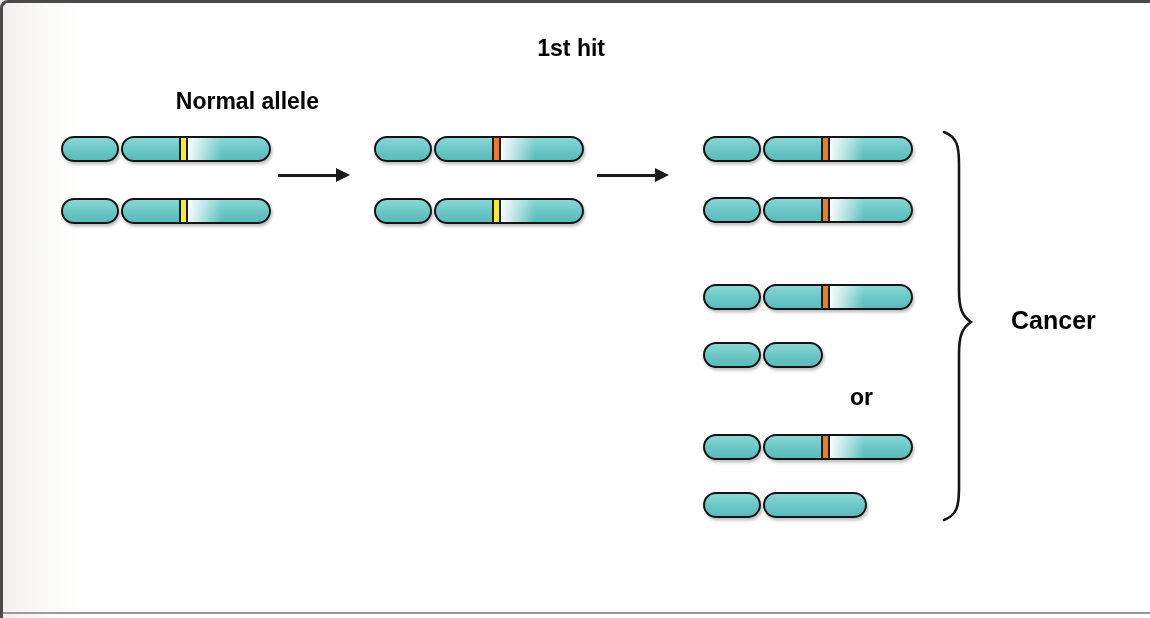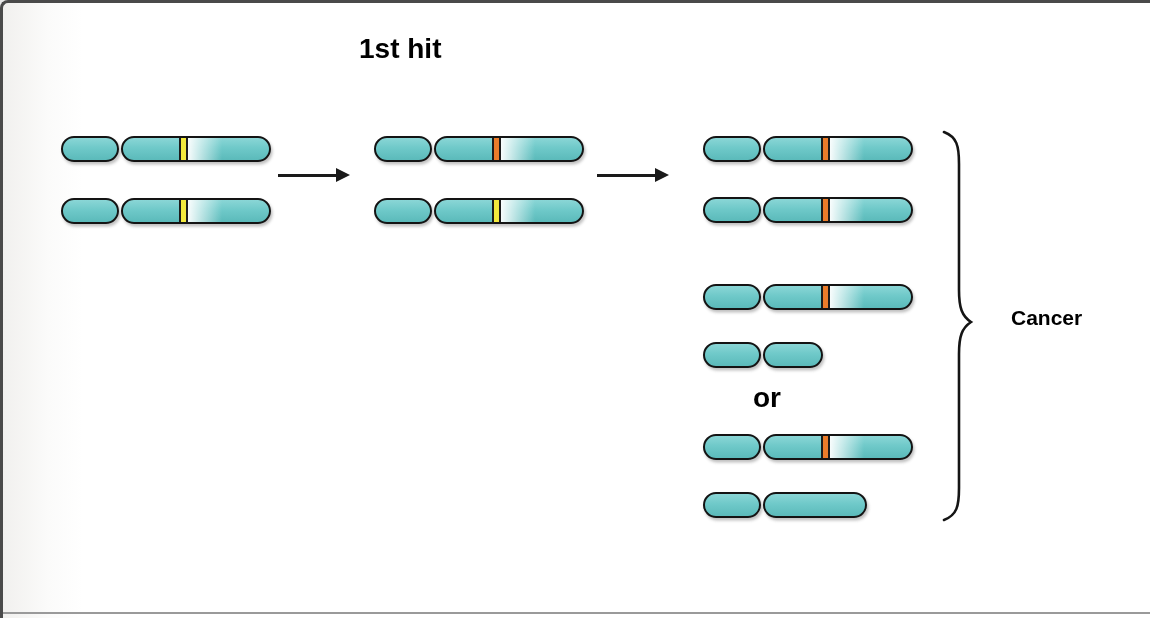--- a/index.html
+++ b/index.html
@@ -14,30 +14,30 @@
     overflow:hidden;
     font-family:"Liberation Sans","DejaVu Sans",sans-serif;
     color:var(--text,#000);
   }
   .bottom-rule{
     position:absolute;left:0;right:0;bottom:4px;height:2px;
     background:var(--bottom-rule,#9a9a9a);
   }
   .title{
     position:absolute;
-    font-weight:bold;font-size:28px;line-height:37px;
-    text-align:left;white-space:pre-line;
+    font-weight:bold;font-size:23px;line-height:37px;
+    text-align:right;white-space:pre-line;
   }
   #stage1-title{left:50px;top:80px;width:266px;}
   #stage2-title{left:356px;top:27px;width:246px;}
   #stage3-title{left:690px;top:27px;width:246px;}
   #or-label{left:750px;top:376px;width:120px;}
   #cancer-label{
     position:absolute;left:1008px;top:303px;
-    font-weight:bold;font-size:21px;
+    font-weight:bold;font-size:25px;
   }
   .chromosome{position:absolute;display:flex;gap:2px;height:26px;}
   .arm{
     position:relative;height:22px;box-sizing:content-box;
     border:2px solid var(--chromosome-outline,#141414);
     border-radius:13px;
     background:linear-gradient(180deg,
       var(--chromosome-fill-light,#8ad6d6) 0%,
       var(--chromosome-fill,#6fc9c9) 45%,
       var(--chromosome-fill-dark,#5bbaba) 100%);
@@ -67,20 +67,21 @@
     border-top:7.5px solid transparent;
     border-bottom:7.5px solid transparent;
   }
   #brace{position:absolute;left:938px;top:127px;}
 </style>
 </head>
 <body>
 
 <div id="frame">
 
+  <div class="title" id="stage1-title"><span>Normal allele</span></div>
 
   <div class="title" id="stage2-title"><span>1st hit</span><br></div>
 
 
   <div class="title" id="or-label">or</div>
 
   <div id="cancer-label">Cancer</div>
 
   <div id="chromosome-layer">
       <div class="chromosome" style="left: 58px; top: 133px;">

